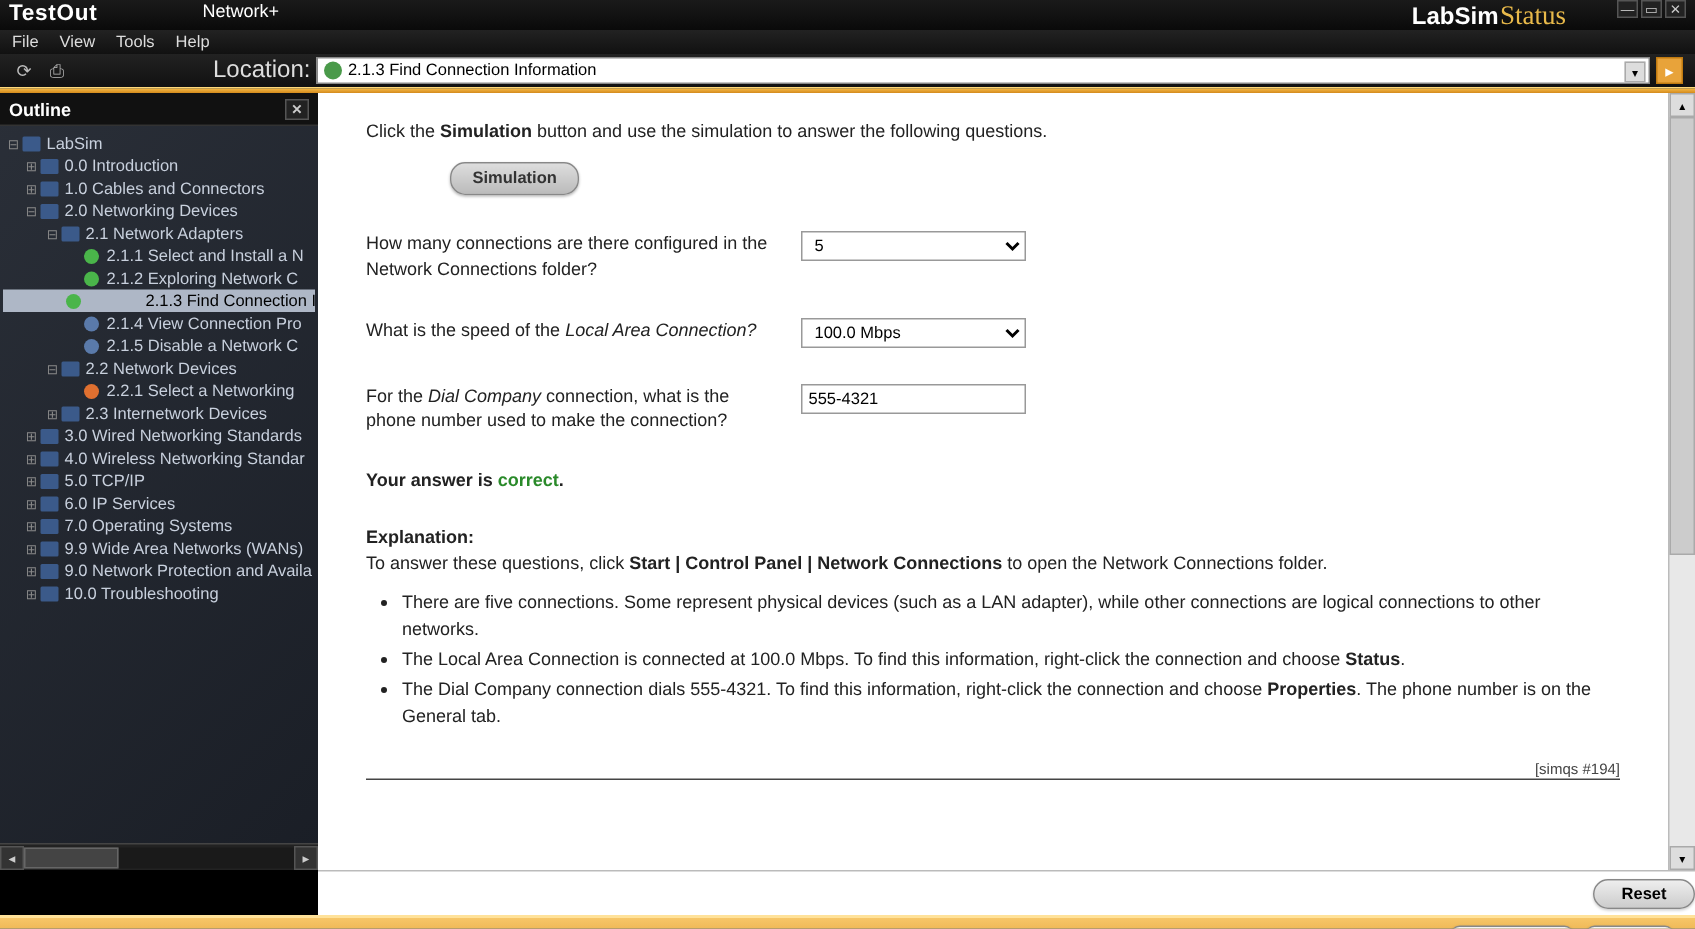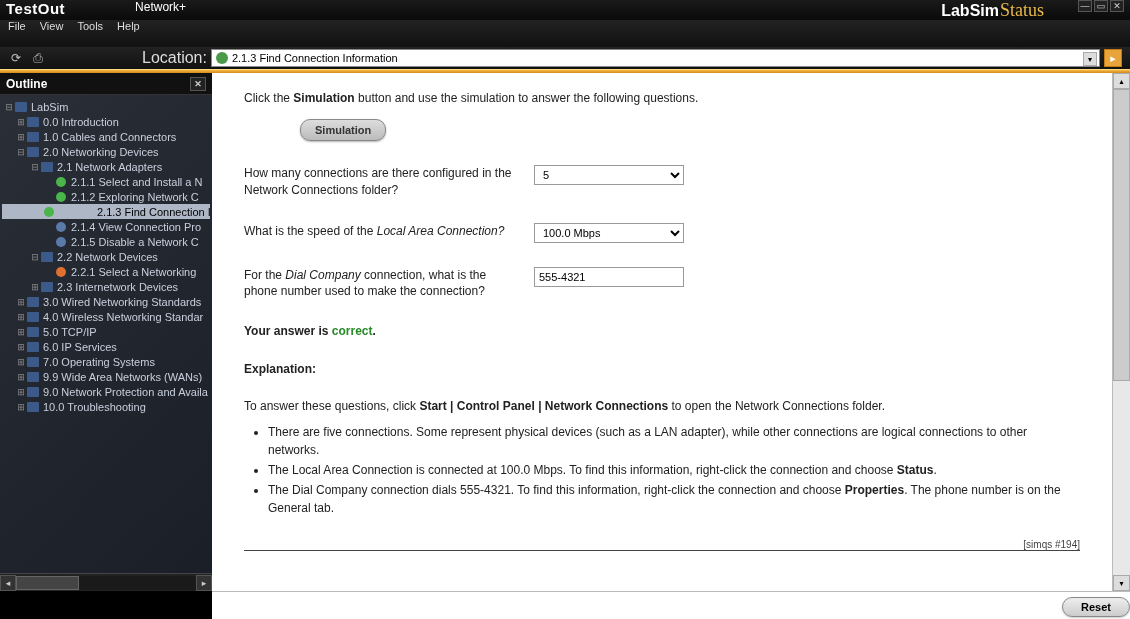--- a/index.html
+++ b/index.html
@@ -7,21 +7,21 @@
 
 .titlebar { background: linear-gradient(#1a1a1a, #0a0a0a); height: 20px; display: flex; align-items: flex-start; padding: 0 6px; color: #fff; font-size: 12px; gap: 26px; }
 .titlebar .brand { font-size: 15px; font-weight: bold; letter-spacing: 0.5px; }
 .titlebar .course { margin-left: 44px; font-size: 12px; }
 .titlebar .spacer { flex: 1; }
 .titlebar .labsim-logo { color:#fff; font-weight:bold; font-size:16px; display:flex; align-items:baseline; }
 .titlebar .labsim-logo .cursive { font-family: 'Brush Script MT', cursive; font-weight: normal; color:#e8b94a; font-size:18px; margin-left:1px; }
 .titlebar .winctl { margin-left:8px; display:flex; gap:2px; }
 .titlebar .winctl span { width:14px; height:12px; border:1px solid #555; font-size:9px; display:flex; align-items:center; justify-content:center; color:#ccc; background:#222; cursor:pointer; }
 
-.menubar { background: linear-gradient(#222,#111); height: 27px; display:flex; padding:0 8px; color:#ddd; font-size:11px; gap:14px; }
+.menubar { background: linear-gradient(#222,#111); height: 16px; display:flex; align-items:center; padding:0 8px; color:#ddd; font-size:11px; gap:14px; }
 .menubar span { cursor:pointer; }
 
 .toolbar { background: linear-gradient(#222,#111); height: 22px; display:flex; align-items:center; padding:0 8px; gap:6px; }
 .toolbar .ticon { width:16px; height:16px; display:flex; align-items:center; justify-content:center; font-size:12px; color:#bbb; cursor:pointer; }
 .toolbar .locrow { margin-left:90px; display:flex; align-items:center; gap:4px; flex:1; }
 .toolbar .loc-label { color:#ddd; font-size:16px; }
 .toolbar .loc-input { flex:1; background:#fff; border:1px solid #888; height:18px; font-size:11px; padding:0 4px; display:flex; align-items:center; gap:4px; position:relative; }
 .toolbar .loc-input .dd { position:absolute; right:2px; top:2px; width:14px; height:14px; border:1px solid #aaa; background:#ddd; font-size:8px; display:flex; align-items:center; justify-content:center; cursor:pointer; }
 .toolbar .go-btn { width:18px; height:18px; background:#e8a33a; border:1px solid #c07a10; color:#fff; font-size:11px; display:flex; align-items:center; justify-content:center; cursor:pointer; }
 
@@ -65,21 +65,21 @@
 .sim-btn { padding:4px 14px; border:1px solid #888; border-radius:10px; background:linear-gradient(#ddd,#bbb); font-size:11px; font-weight:bold; color:#333; cursor:pointer; box-shadow:0 1px 2px rgba(0,0,0,0.3); }
 
 .qrow { display:flex; align-items:flex-start; margin-bottom:24px; }
 .qrow .qtext { width:290px; padding-right:20px; font-size:12px; line-height:1.4; }
 .qrow .qtext em { font-style:italic; }
 .qrow select, .qrow input[type=text] { width:150px; height:20px; border:1px solid #999; font-size:11px; padding:0 4px; background:#fff; }
 
 .answer-status { margin:8px 0 24px 0; font-size:12px; font-weight:bold; }
 .answer-status .correct { color:#2a8a2a; }
 
-.explanation h4 { font-size:12px; font-weight:bold; margin-bottom:21px; }
+.explanation h4 { font-size:12px; font-weight:bold; margin-bottom:1px; }
 .explanation p { font-size:12px; line-height:1.5; margin-bottom:8px; }
 .explanation ul { margin-left:24px; font-size:12px; line-height:1.5; }
 .explanation li { margin-bottom:2px; }
 .qid { float:right; font-size:10px; color:#444; margin-top:20px; }
 .content hr { margin-top:30px; border:none; border-top:1px solid #444; clear:both; }
 
 .reset-row { position:relative; height:30px; background:#fff; border-top:1px solid #bbb; display:flex; align-items:center; justify-content:center; }
 .reset-btn { padding:3px 18px; border:1px solid #888; border-radius:10px; background:linear-gradient(#eee,#ccc); font-size:11px; font-weight:bold; cursor:pointer; box-shadow:0 1px 2px rgba(0,0,0,0.2); }
 
 .footer { height:33px; background: linear-gradient(#f7c668, #d68f26); border-top:2px solid #ffe29a; display:flex; align-items:center; justify-content:flex-end; padding:0 14px; gap:8px; }

